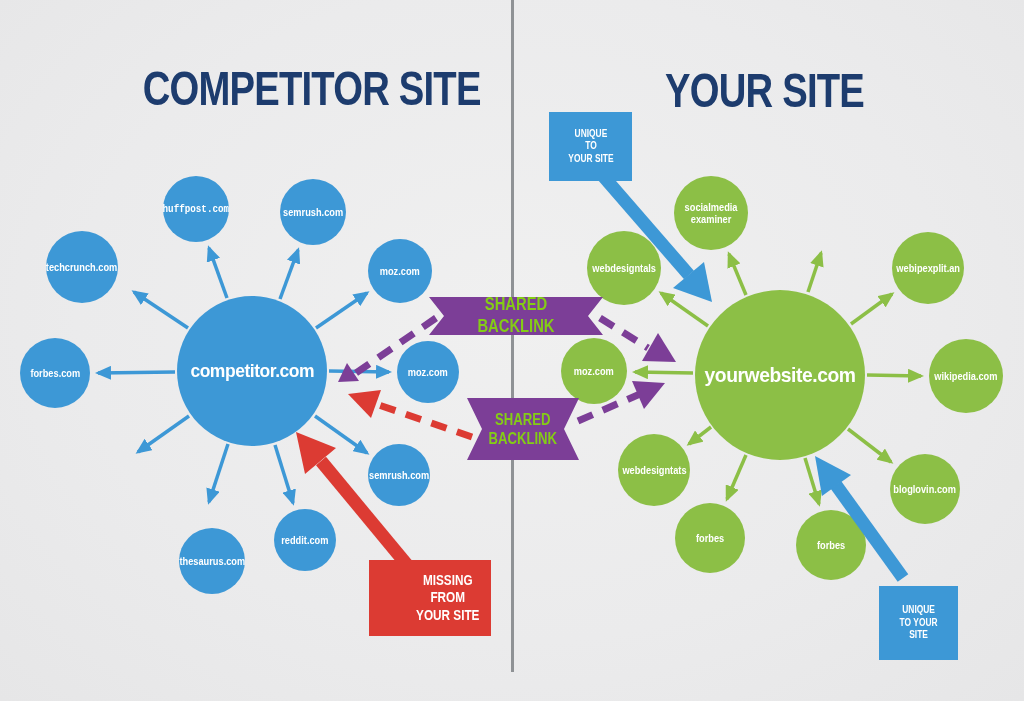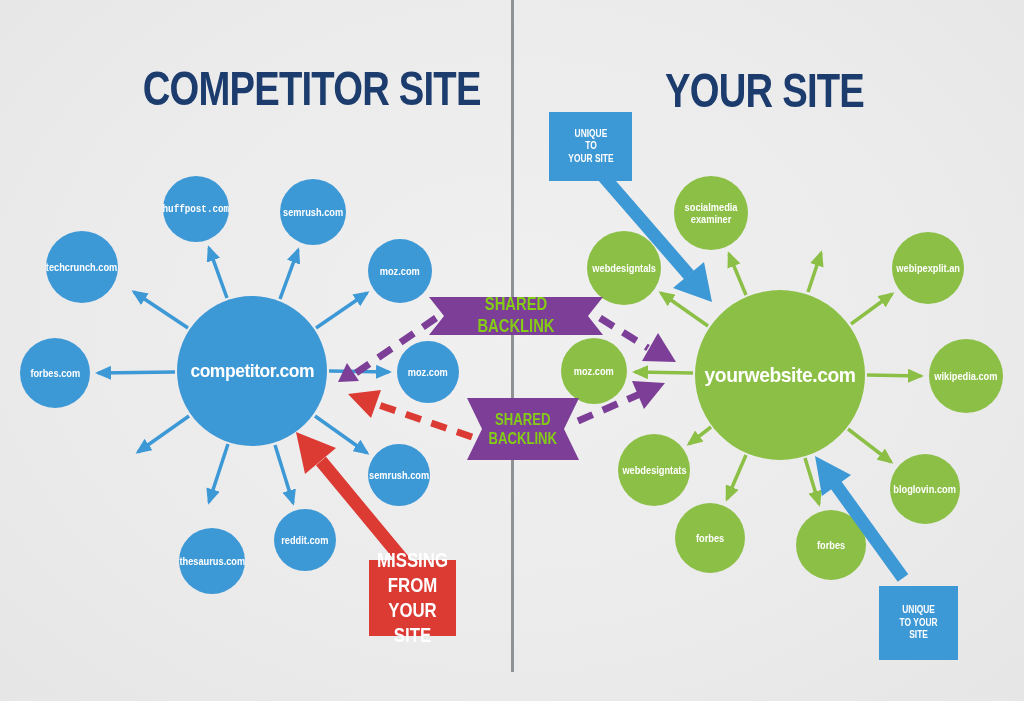--- a/index.html
+++ b/index.html
@@ -19,21 +19,21 @@
   .sat .lbl{display:inline-block;transform:scaleX(0.88);white-space:pre-line;}
   .hub{font-size:19px;}
   .hub .lbl{display:inline-block;transform:scaleX(0.92);white-space:nowrap;letter-spacing:-0.5px;}
   .ribbon{position:absolute;background:#7c3e97;color:#84cc16;font-weight:bold;z-index:5;
           display:flex;align-items:center;justify-content:center;text-align:center;
           clip-path:polygon(0 0,100% 0,calc(100% - 15px) 50%,100% 100%,0 100%,15px 50%);}
   .ribbon .lbl{display:inline-block;transform:scaleX(0.82);white-space:pre-line;line-height:1.2;}
   .callout{position:absolute;color:#fff;font-weight:bold;z-index:5;
            display:flex;align-items:center;justify-content:center;text-align:center;}
   .callout .lbl{display:inline-block;transform:scaleX(0.84);white-space:pre-line;line-height:1.25;}
-  .red-box{background:#dc3b33;font-size:20px;}
+  .red-box{background:#dc3b33;font-size:14px;padding-left:35px;}
   .blue-box{background:#3d98d6;font-size:10px;margin-top:10px;}
 </style>
 </head>
 <body>
 
 <div class="stage">
 
   <div class="divider"></div>
 
   <div class="title" style="left:95px;top:64px;">

